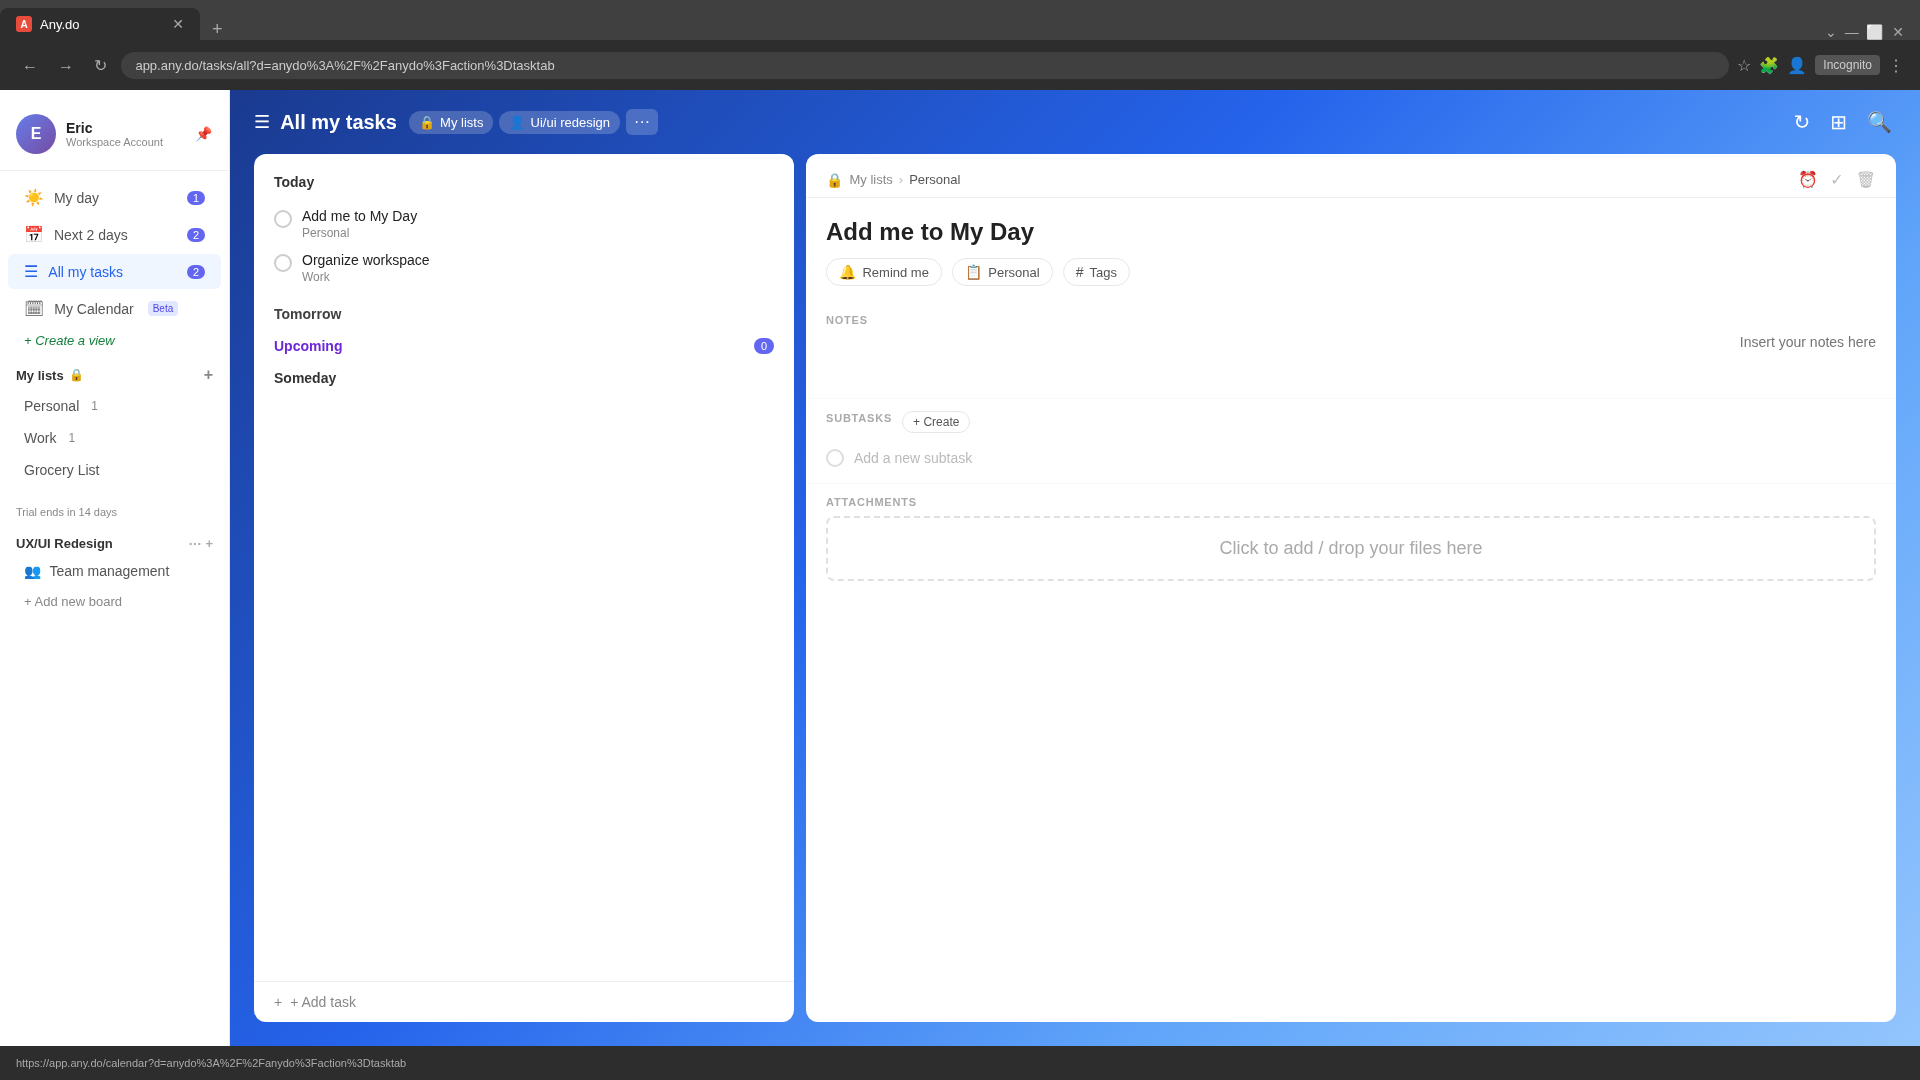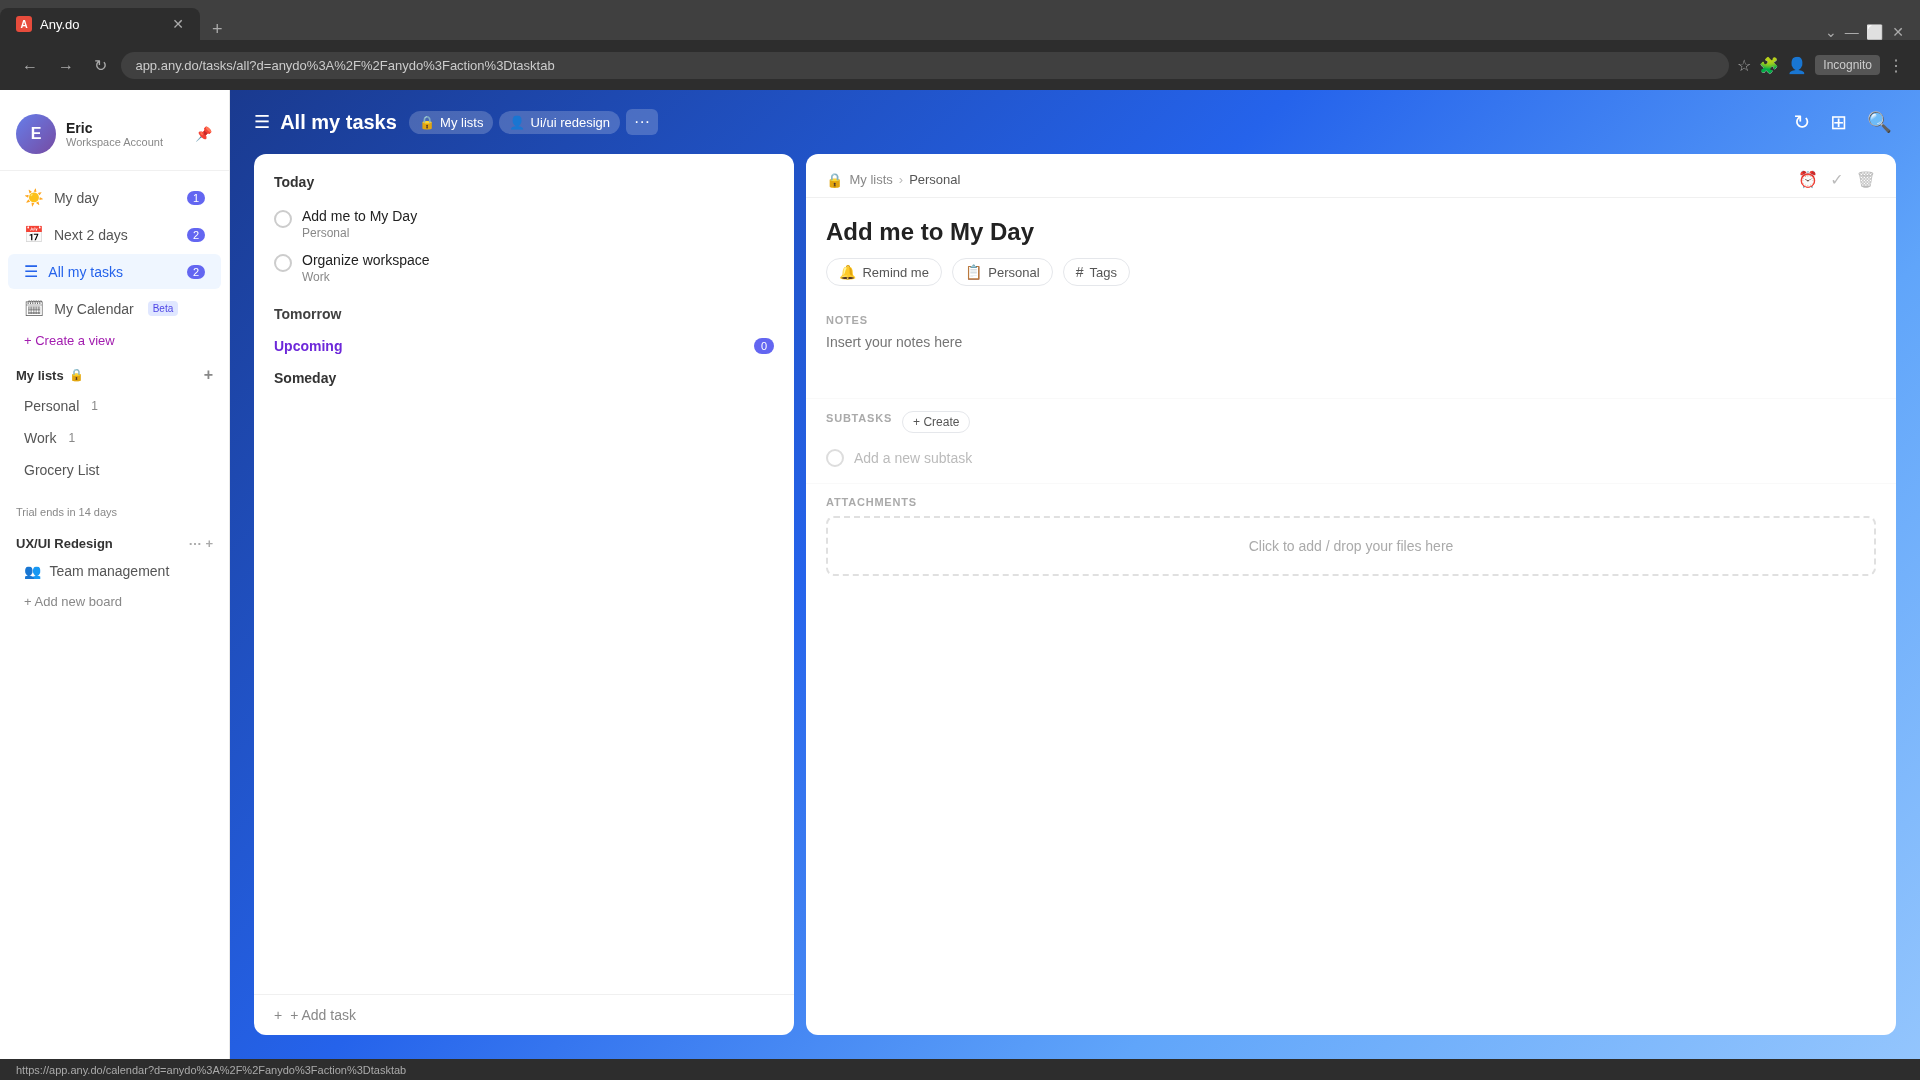--- a/index.html
+++ b/index.html
@@ -27,21 +27,21 @@
     .avatar { width: 40px; height: 40px; border-radius: 50%; background: linear-gradient(135deg, #667eea, #764ba2); display: flex; align-items: center; justify-content: center; color: white; font-size: 16px; font-weight: bold; flex-shrink: 0; }
     .user-info { flex: 1; }
     .user-name { font-size: 14px; font-weight: 600; color: #222; }
     .user-sub { font-size: 11px; color: #888; }
     .pin-icon { color: #aaa; font-size: 14px; cursor: pointer; }
     .nav-item { display: flex; align-items: center; gap: 10px; padding: 8px 16px; cursor: pointer; color: #555; font-size: 14px; border-radius: 6px; margin: 1px 8px; }
     .nav-item.active { background: #eff6ff; color: #2563eb; }
     .nav-icon { font-size: 16px; flex-shrink: 0; }
     .nav-badge { background: #6366f1; color: white; font-size: 11px; padding: 1px 6px; border-radius: 10px; margin-left: auto; }
     .beta-badge { background: #e0e7ff; color: #4f46e5; font-size: 10px; padding: 2px 5px; border-radius: 4px; margin-left: 4px; }
-    .create-view { display: flex; align-items: center; gap: 8px; padding: 6px 16px; cursor: pointer; color: #a21caf; font-size: 13px; margin: 0 8px; }
+    .create-view { display: flex; align-items: center; gap: 8px; padding: 6px 16px; cursor: pointer; color: #15803d; font-size: 13px; margin: 0 8px; font-style: italic; }
     .section-header { display: flex; align-items: center; gap: 6px; padding: 12px 16px 6px; color: #333; font-size: 13px; font-weight: 600; }
     .section-header .lock-icon { font-size: 12px; color: #888; }
     .section-header .add-btn { margin-left: auto; color: #888; font-size: 16px; cursor: pointer; }
     .list-item { display: flex; align-items: center; gap: 8px; padding: 7px 16px; cursor: pointer; color: #555; font-size: 14px; border-radius: 6px; margin: 1px 8px; }
     .list-badge { color: #888; font-size: 12px; margin-left: 4px; }
     .trial-notice { padding: 8px 16px; color: #888; font-size: 11px; margin-top: 12px; }
     .board-header { display: flex; align-items: flex-start; gap: 6px; padding: 10px 16px 4px; font-size: 13px; font-weight: 600; color: #333; }
     .board-actions { margin-left: auto; display: flex; gap: 4px; color: #aaa; font-size: 13px; cursor: pointer; }
     .board-item { display: flex; align-items: center; gap: 8px; padding: 7px 16px; cursor: pointer; color: #555; font-size: 14px; border-radius: 6px; margin: 1px 8px; }
     .add-board { display: flex; align-items: center; gap: 8px; padding: 7px 16px; cursor: pointer; color: #888; font-size: 13px; margin: 0 8px; }
@@ -88,29 +88,29 @@
     .detail-breadcrumb { display: flex; align-items: center; gap: 6px; color: #888; font-size: 13px; }
     .breadcrumb-sep { color: #bbb; }
     .breadcrumb-current { color: #555; }
     .detail-actions { margin-left: auto; display: flex; gap: 12px; color: #bbb; font-size: 16px; cursor: pointer; }
     .detail-title { padding: 20px 20px 12px; font-size: 24px; font-weight: 600; color: #222; }
     .detail-chips { display: flex; gap: 10px; padding: 0 20px 16px; }
     .detail-chip { display: flex; align-items: center; gap: 6px; border: 1.5px solid #e5e7eb; border-radius: 20px; padding: 5px 12px; font-size: 13px; color: #555; cursor: pointer; }
     .detail-chip .chip-icon { font-size: 14px; }
     .detail-section { padding: 12px 20px; }
     .section-label { font-size: 11px; font-weight: 700; color: #aaa; letter-spacing: 0.8px; text-transform: uppercase; margin-bottom: 8px; }
-    .notes-input { width: 100%; border: none; outline: none; font-size: 14px; color: #3b82f6; resize: none; font-family: inherit; }
+    .notes-input { width: 100%; border: none; outline: none; font-size: 14px; color: #3b82f6; resize: none; font-family: inherit; text-align: right; }
     .subtasks-section { padding: 12px 20px; border-top: 1px solid #f9f9f9; }
     .subtasks-header { display: flex; align-items: center; gap: 10px; margin-bottom: 12px; }
     .suggest-btn { display: flex; align-items: center; gap: 4px; background: #fff; border: 1.5px solid #e5e7eb; color: #555; font-size: 12px; padding: 3px 10px; border-radius: 12px; cursor: pointer; }
     .subtask-add { display: flex; align-items: center; gap: 10px; padding: 4px 0; }
     .subtask-checkbox { width: 18px; height: 18px; border: 2px solid #ddd; border-radius: 50%; flex-shrink: 0; cursor: pointer; }
     .subtask-placeholder { color: #bbb; font-size: 14px; }
     .attachments-section { padding: 12px 20px; border-top: 1px solid #f9f9f9; flex: 1; }
-    .attachment-drop { border: 2px dashed #e0e0e0; border-radius: 8px; padding: 20px; text-align: center; color: #aaa; font-size: 14px; cursor: pointer; }
+    .attachment-drop { border: 2px dashed #e0e0e0; border-radius: 8px; padding: 20px; text-align: center; color: #aaa; font-size: 18px; cursor: pointer; }
   </style>
 </head>
 <body>
 
 <div class="browser-chrome">
   <div class="browser-tabs">
     <div class="browser-tab">
       <div class="tab-favicon">
           <span>A</span>
         </div>
@@ -338,15 +338,15 @@
               <span>Click to add / drop your files here</span>
             </div>
           </div>
         </div>
 
       </div>
     </div>
   </div>
 </div>
 
-<div style="background:#2d2d2d; color:#aaa; font-size:11px; padding: 2px 16px; height: 21px; display:flex; align-items:center;">
+<div style="background:#2d2d2d; color:#aaa; font-size:11px; padding: 2px 16px; height: 34px; display:flex; align-items:center;">
   <span>https://app.any.do/calendar?d=anydo%3A%2F%2Fanydo%3Faction%3Dtasktab</span>
 </div>
 
 </body></html>

